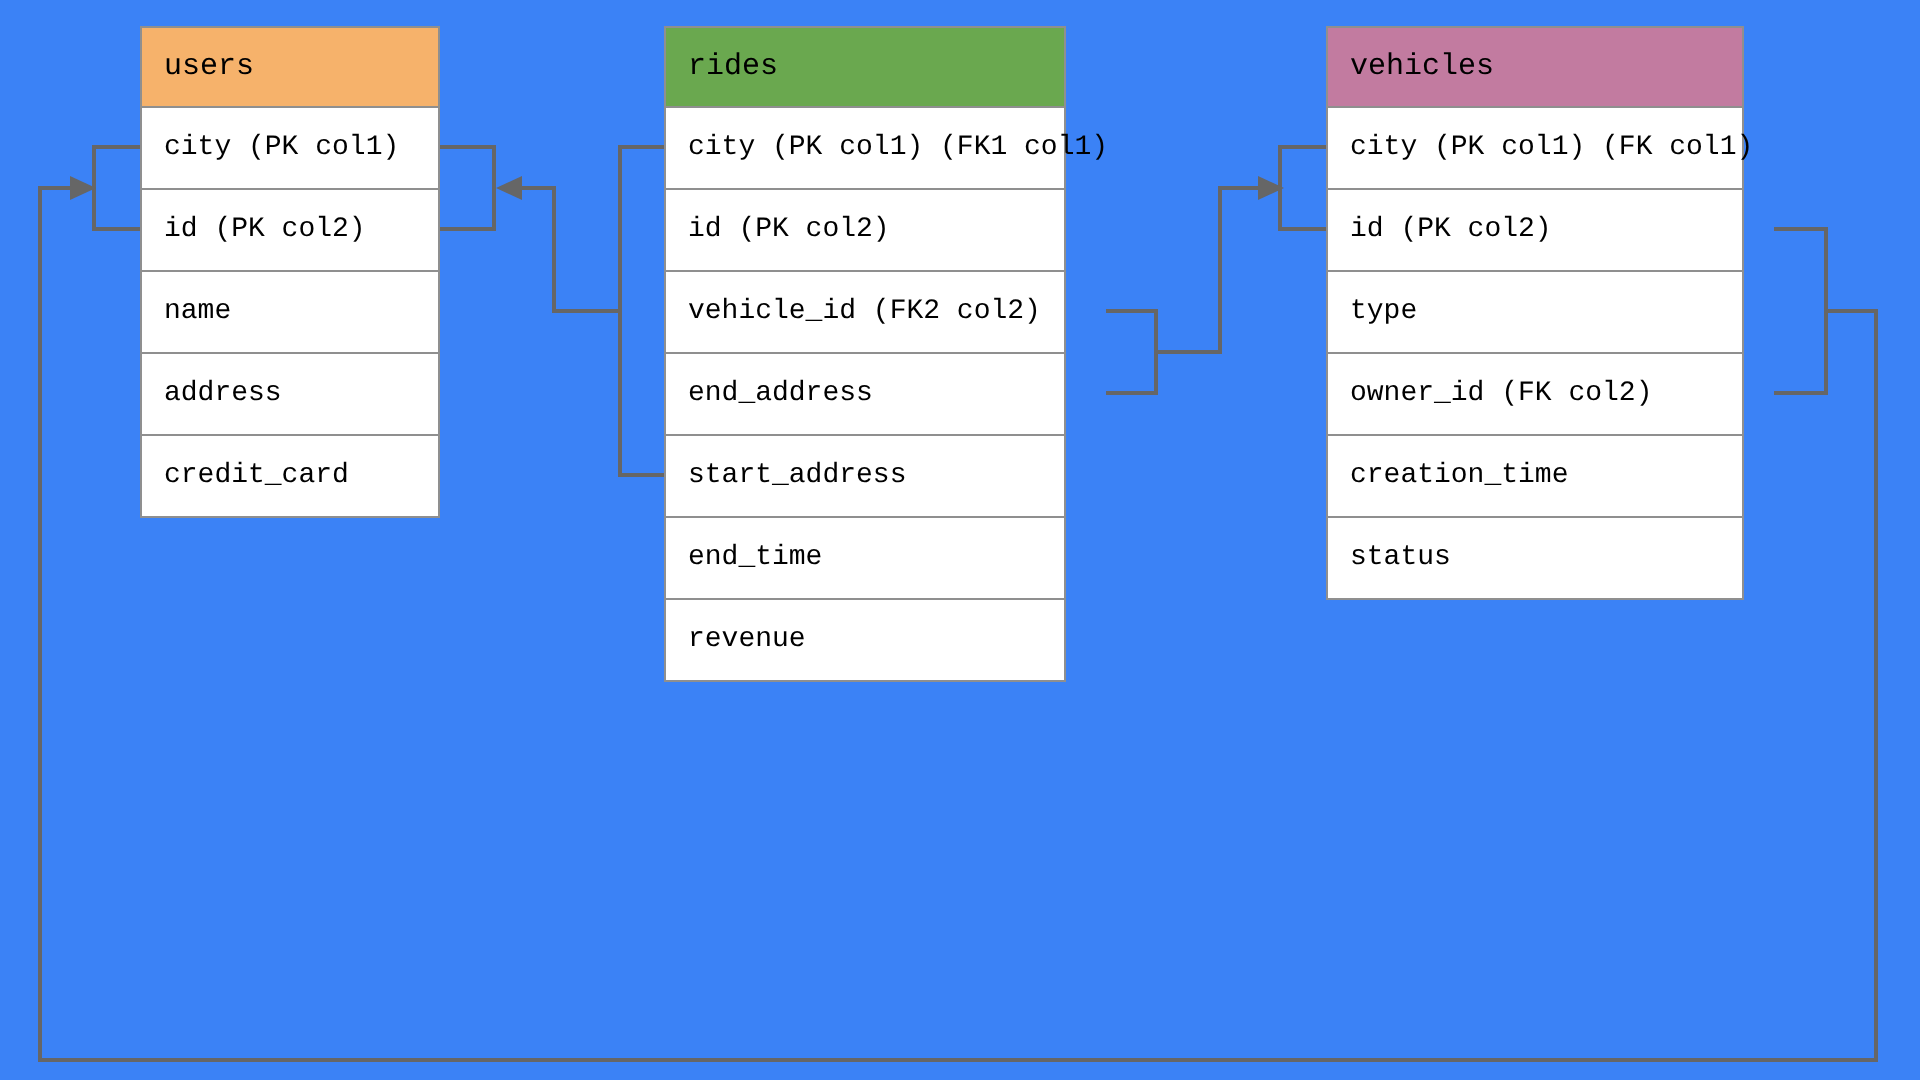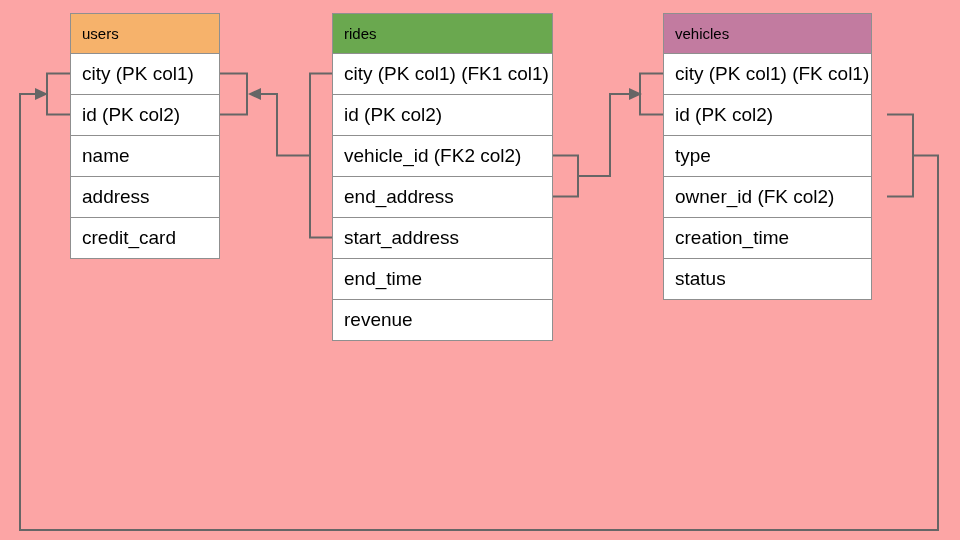--- a/index.html
+++ b/index.html
@@ -1,21 +1,21 @@
 <!DOCTYPE html>
 <html><head>
 <meta charset="utf-8">
 <style>
   html, body { margin: 0; padding: 0; background: #ffffff; }
   .canvas {
     position: relative;
     width: 960px;
     height: 540px;
-    background: #fca5a5;
-    font-family: Liberation Sans, sans-serif;
+    background: #3b82f6;
+    font-family: Liberation Mono, monospace;
     overflow: hidden;
   }
   .connectors {
     position: absolute;
     left: 0; top: 0;
     width: 960px; height: 540px;
     pointer-events: none;
   }
   .db-table {
     position: absolute;
@@ -30,21 +30,21 @@
     padding: 0 11px;
     font-size: 15px;
     color: #000000;
     box-sizing: border-box;
   }
   .trow {
     height: 41px;
     display: flex;
     align-items: center;
     padding: 12px 11px;
-    font-size: 19px;
+    font-size: 14px;
     color: #000000;
     border-top: 1px solid #8f8f8f;
     box-sizing: border-box;
     background: #ffffff;
     white-space: nowrap;
   }
   .rel-line { fill: none; stroke: #666666; stroke-width: 2; }
   .rel-arrow { fill: #666666; stroke: none; }
 </style>
 </head>
@@ -80,21 +80,21 @@
     <div class="thead" style="background-color: rgb(246, 178, 107);">users</div>
     <div>
         <div class="trow">city (PK col1)</div>
         <div class="trow">id (PK col2)</div>
         <div class="trow">name</div>
         <div class="trow">address</div>
         <div class="trow">credit_card</div>
       </div>
   </div>
 
-  <div class="db-table" style="left:332px; top:13px; width:221px;">
+  <div class="db-table" style="left:332px; top:13px; width:201px;">
     <div class="thead" style="background-color: rgb(106, 168, 79);">rides</div>
     <div>
         <div class="trow">city (PK col1) (FK1 col1)</div>
         <div class="trow">id (PK col2)</div>
         <div class="trow">vehicle_id (FK2 col2)</div>
         <div class="trow">end_address</div>
         <div class="trow">start_address</div>
         <div class="trow">end_time</div>
         <div class="trow">revenue</div>
       </div>

